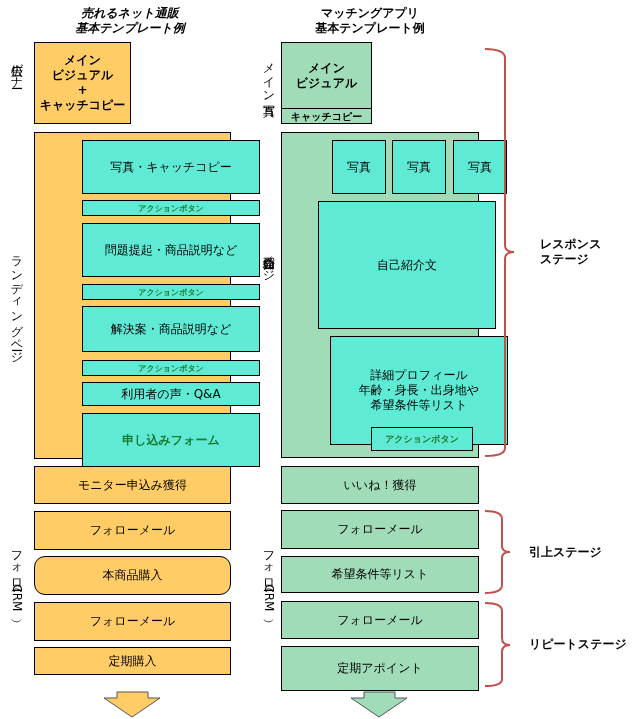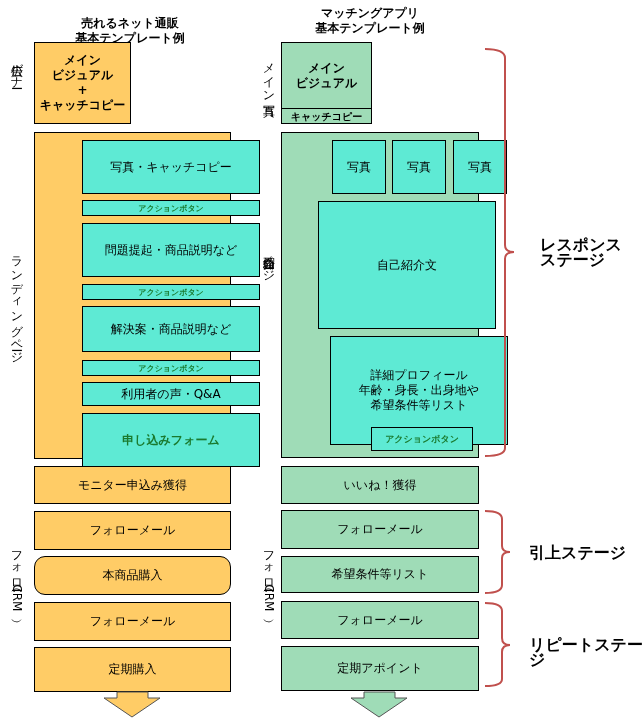--- a/index.html
+++ b/index.html
@@ -8,27 +8,27 @@
   .abs { position: absolute; box-sizing: border-box; }
   .title { text-align: center; font-weight: bold; font-size: 12px; line-height: 15px; white-space: pre-line; }
   .box { border: 1px solid #000; display: flex; align-items: center; justify-content: center; text-align: center; font-size: 12px; line-height: 15px; white-space: pre-line; }
   .orange { background: #ffcc66; }
   .green { background: #9fdcb7; }
   .white { background: #5eead4; margin-left: 39px; }
   .bold { font-weight: bold; }
   .action { color: #1a7a2e; font-weight: bold; font-size: 8px; }
   .form { color: #1a7a2e; font-weight: bold; font-size: 12px; }
   .vlabel { writing-mode: vertical-rl; font-size: 12px; line-height: 14px; letter-spacing: 0px; }
-  .stage { font-size: 16px; font-weight: bold; line-height: 15px; white-space: pre-line; }
+  .stage { font-size: 12px; font-weight: bold; line-height: 15px; white-space: pre-line; }
   svg.overlay { position: absolute; left: 0; top: 0; }
 </style>
 </head>
 <body>
 
-<div class="abs title" style="left:60px;top:16px;width:140px;">売れるネット通販
+<div class="abs title" style="left:60px;top:6px;width:140px;font-style:italic;">売れるネット通販
 基本テンプレート例</div>
 <div class="abs title" style="left:300px;top:6px;width:140px;">マッチングアプリ
 基本テンプレート例</div>
 
 <div class="abs vlabel" style="left:10px;top:55px;">広告バナー</div>
 <div class="abs box orange bold" style="left:34px;top:42px;width:97px;height:82px;">メイン
 ビジュアル
 +
 キャッチコピー</div>
 
@@ -42,21 +42,21 @@
 <div class="abs box white action" style="left:43px;top:360px;width:178px;height:16px;">アクションボタン</div>
 <div class="abs box white" style="left:43px;top:382px;width:178px;height:24px;">利用者の声・Q&amp;A</div>
 <div class="abs box white form" style="left:43px;top:413px;width:178px;height:54px;">申し込みフォーム</div>
 
 <div class="abs box orange" style="left:34px;top:466px;width:197px;height:38px;">モニター申込み獲得</div>
 
 <div class="abs vlabel" style="left:10px;top:543px;">フォロー（CRM）</div>
 <div class="abs box orange" style="left:34px;top:511px;width:197px;height:39px;">フォローメール</div>
 <div class="abs box orange" style="left:34px;top:556px;width:197px;height:39px;border-radius:11px;">本商品購入</div>
 <div class="abs box orange" style="left:34px;top:602px;width:197px;height:39px;">フォローメール</div>
-<div class="abs box orange" style="left:34px;top:647px;width:197px;height:45px;">定期購入</div>
+<div class="abs box orange" style="left:34px;top:647px;width:197px;height:28px;">定期購入</div>
 
 <div class="abs vlabel" style="left:262px;top:55px;">メイン写真</div>
 <div class="abs box green bold" style="left:281px;top:42px;width:91px;height:67px;">メイン
 ビジュアル</div>
 <div class="abs box green bold" style="left:281px;top:108px;width:91px;height:16px;font-size:10px;">キャッチコピー</div>
 
 <div class="abs vlabel" style="left:262px;top:248px;">自己紹介ページ</div>
 <div class="abs box green" style="left:281px;top:132px;width:198px;height:326px;"></div>
 <div class="abs box white" style="left:293px;top:140px;width:54px;height:54px;">写真</div>
 <div class="abs box white" style="left:353px;top:140px;width:54px;height:54px;">写真</div>

